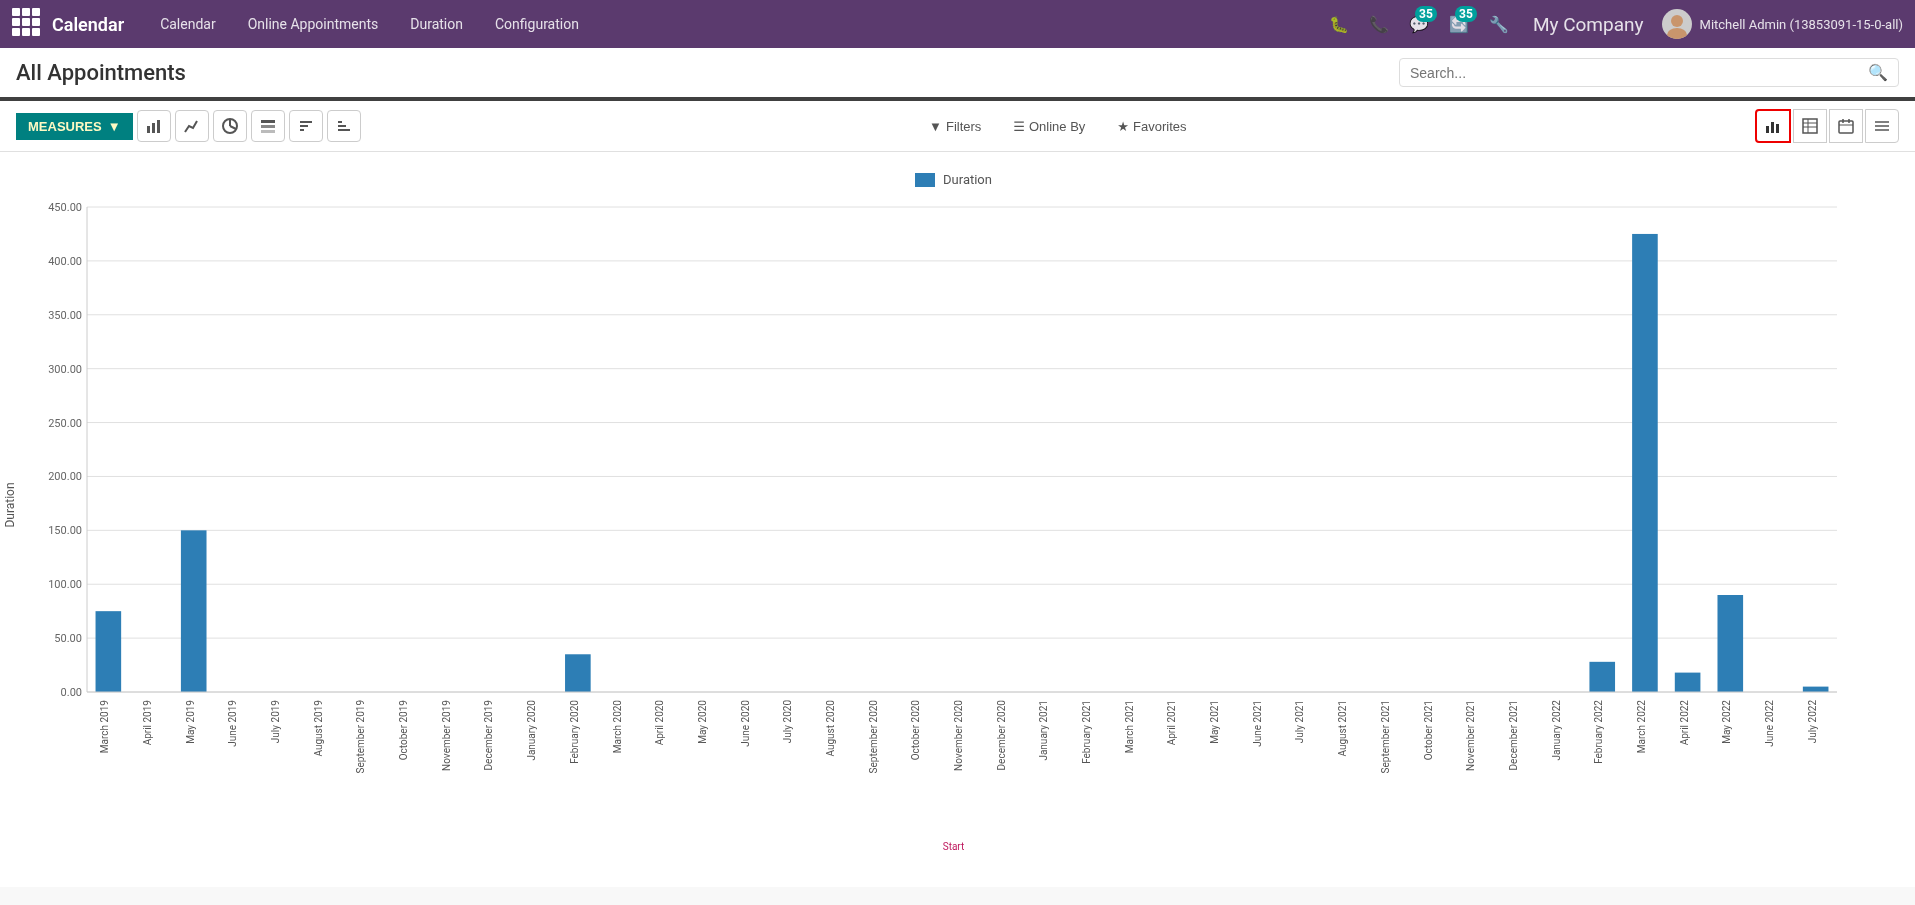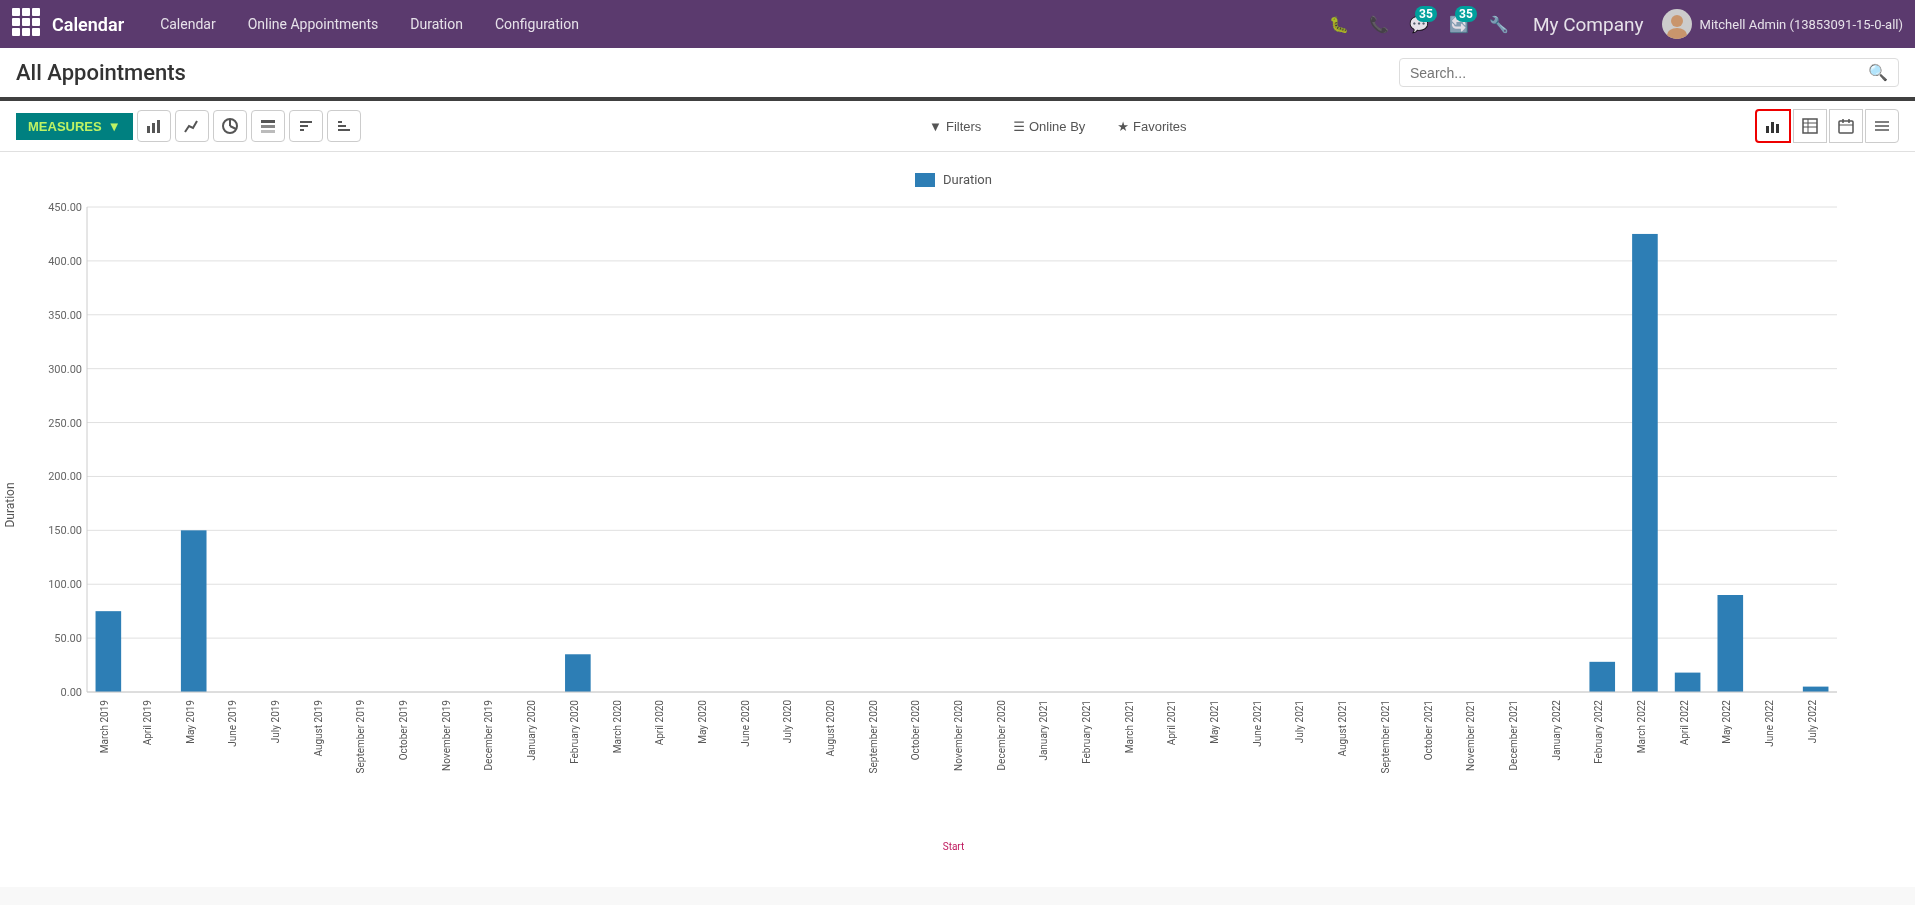--- a/index.html
+++ b/index.html
@@ -73,21 +73,21 @@
     .search-icon { color: #888; font-size: 16px; cursor: pointer; }
 
     
     .toolbar {
       background: white; border-bottom: 1px solid #e0e0e0;
       padding: 8px 16px;
       display: flex; align-items: center; justify-content: space-between;
     }
     .toolbar-left { display: flex; align-items: center; gap: 4px; }
     .measures-btn {
-      background: #008080; color: #bef264; border: none;
+      background: #008080; color: #fef9c3; border: none;
       padding: 6px 12px; border-radius: 0; font-size: 13px; font-weight: 600;
       cursor: pointer; display: flex; align-items: center; gap: 6px;
     }
     .chart-type-btn {
       border: 1px solid #ccc; background: white; padding: 5px 8px;
       border-radius: 4px; cursor: pointer; color: #555; font-size: 14px;
       display: flex; align-items: center; justify-content: center; min-width: 32px; height: 32px;
     }
     .toolbar-mid { display: flex; align-items: center; gap: 16px; }
     .filter-btn {

